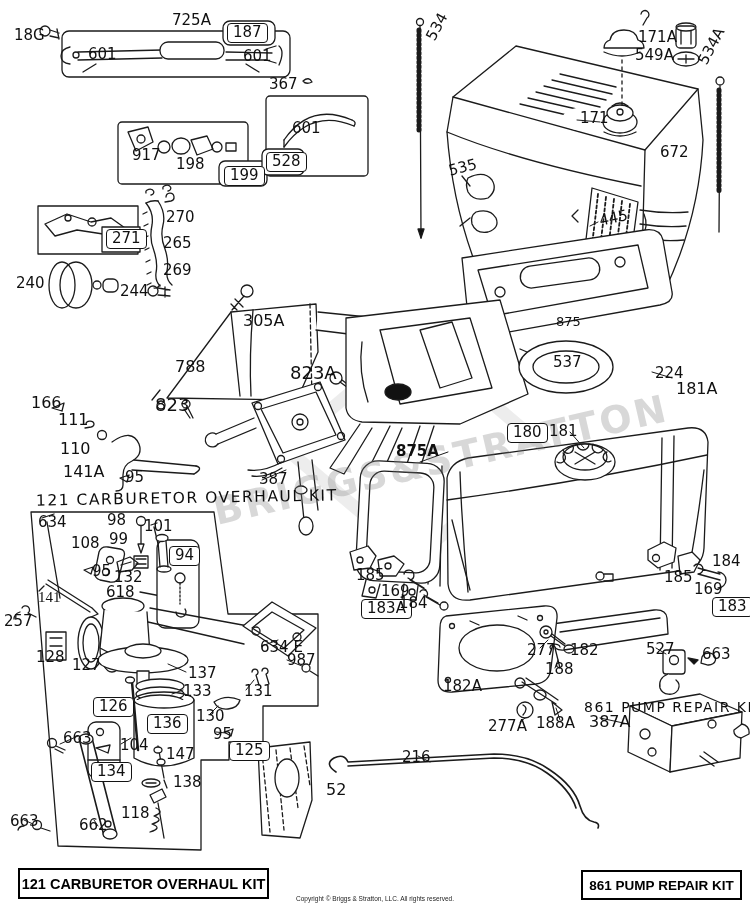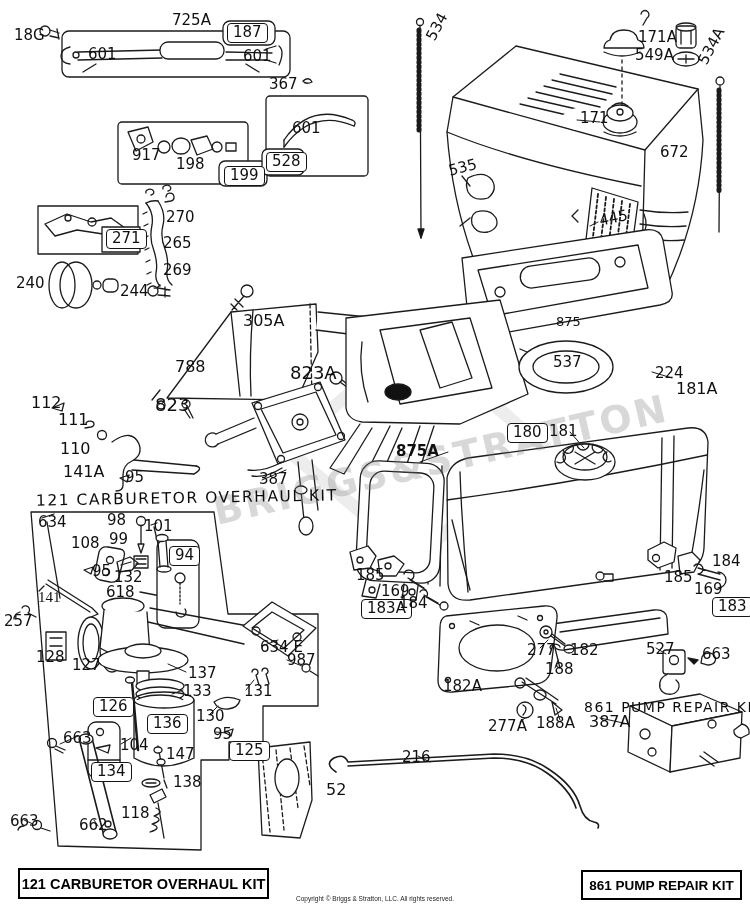--- a/index.html
+++ b/index.html
@@ -419,21 +419,21 @@
       <div class="callout" style="left: 163px; top: 236px;">265</div>
       <div class="callout boxed" style="left: 106px; top: 229px;">271</div>
       <div class="callout" style="left: 163px; top: 263px;">269</div>
       <div class="callout" style="left: 16px; top: 276px;">240</div>
       <div class="callout" style="left: 120px; top: 284px;">244</div>
       <div class="callout" style="left: 243px; top: 313px; font-size: 16px;">305A</div>
       <div class="callout" style="left: 175px; top: 359px; font-size: 16px; text-align: center;">788</div>
       <div class="callout" style="left: 290px; top: 364px; font-size: 18px;">823A</div>
       <div class="callout" style="left: 155px; top: 396px; font-size: 18px;">823</div>
       <div class="callout" style="left: 259px; top: 472px;">387</div>
-      <div class="callout" style="left: 31px; top: 395px; font-size: 16px;">112</div>
+      <div class="callout" style="left: 31px; top: 395px; font-size: 16px;">166</div>
       <div class="callout" style="left: 58px; top: 412px; font-size: 16px;">111</div>
       <div class="callout" style="left: 60px; top: 441px; font-size: 16px;">110</div>
       <div class="callout" style="left: 63px; top: 464px; font-size: 16px;">141A</div>
       <div class="callout" style="left: 125px; top: 470px;">95</div>
       <div class="callout" style="left: 38px; top: 515px;">634</div>
       <div class="callout" style="left: 107px; top: 513px;">98</div>
       <div class="callout" style="left: 109px; top: 532px;">99</div>
       <div class="callout" style="left: 144px; top: 519px;">101</div>
       <div class="callout" style="left: 172px; top: 548px;">142</div>
       <div class="callout boxed" style="left: 169px; top: 546px;">94</div>

